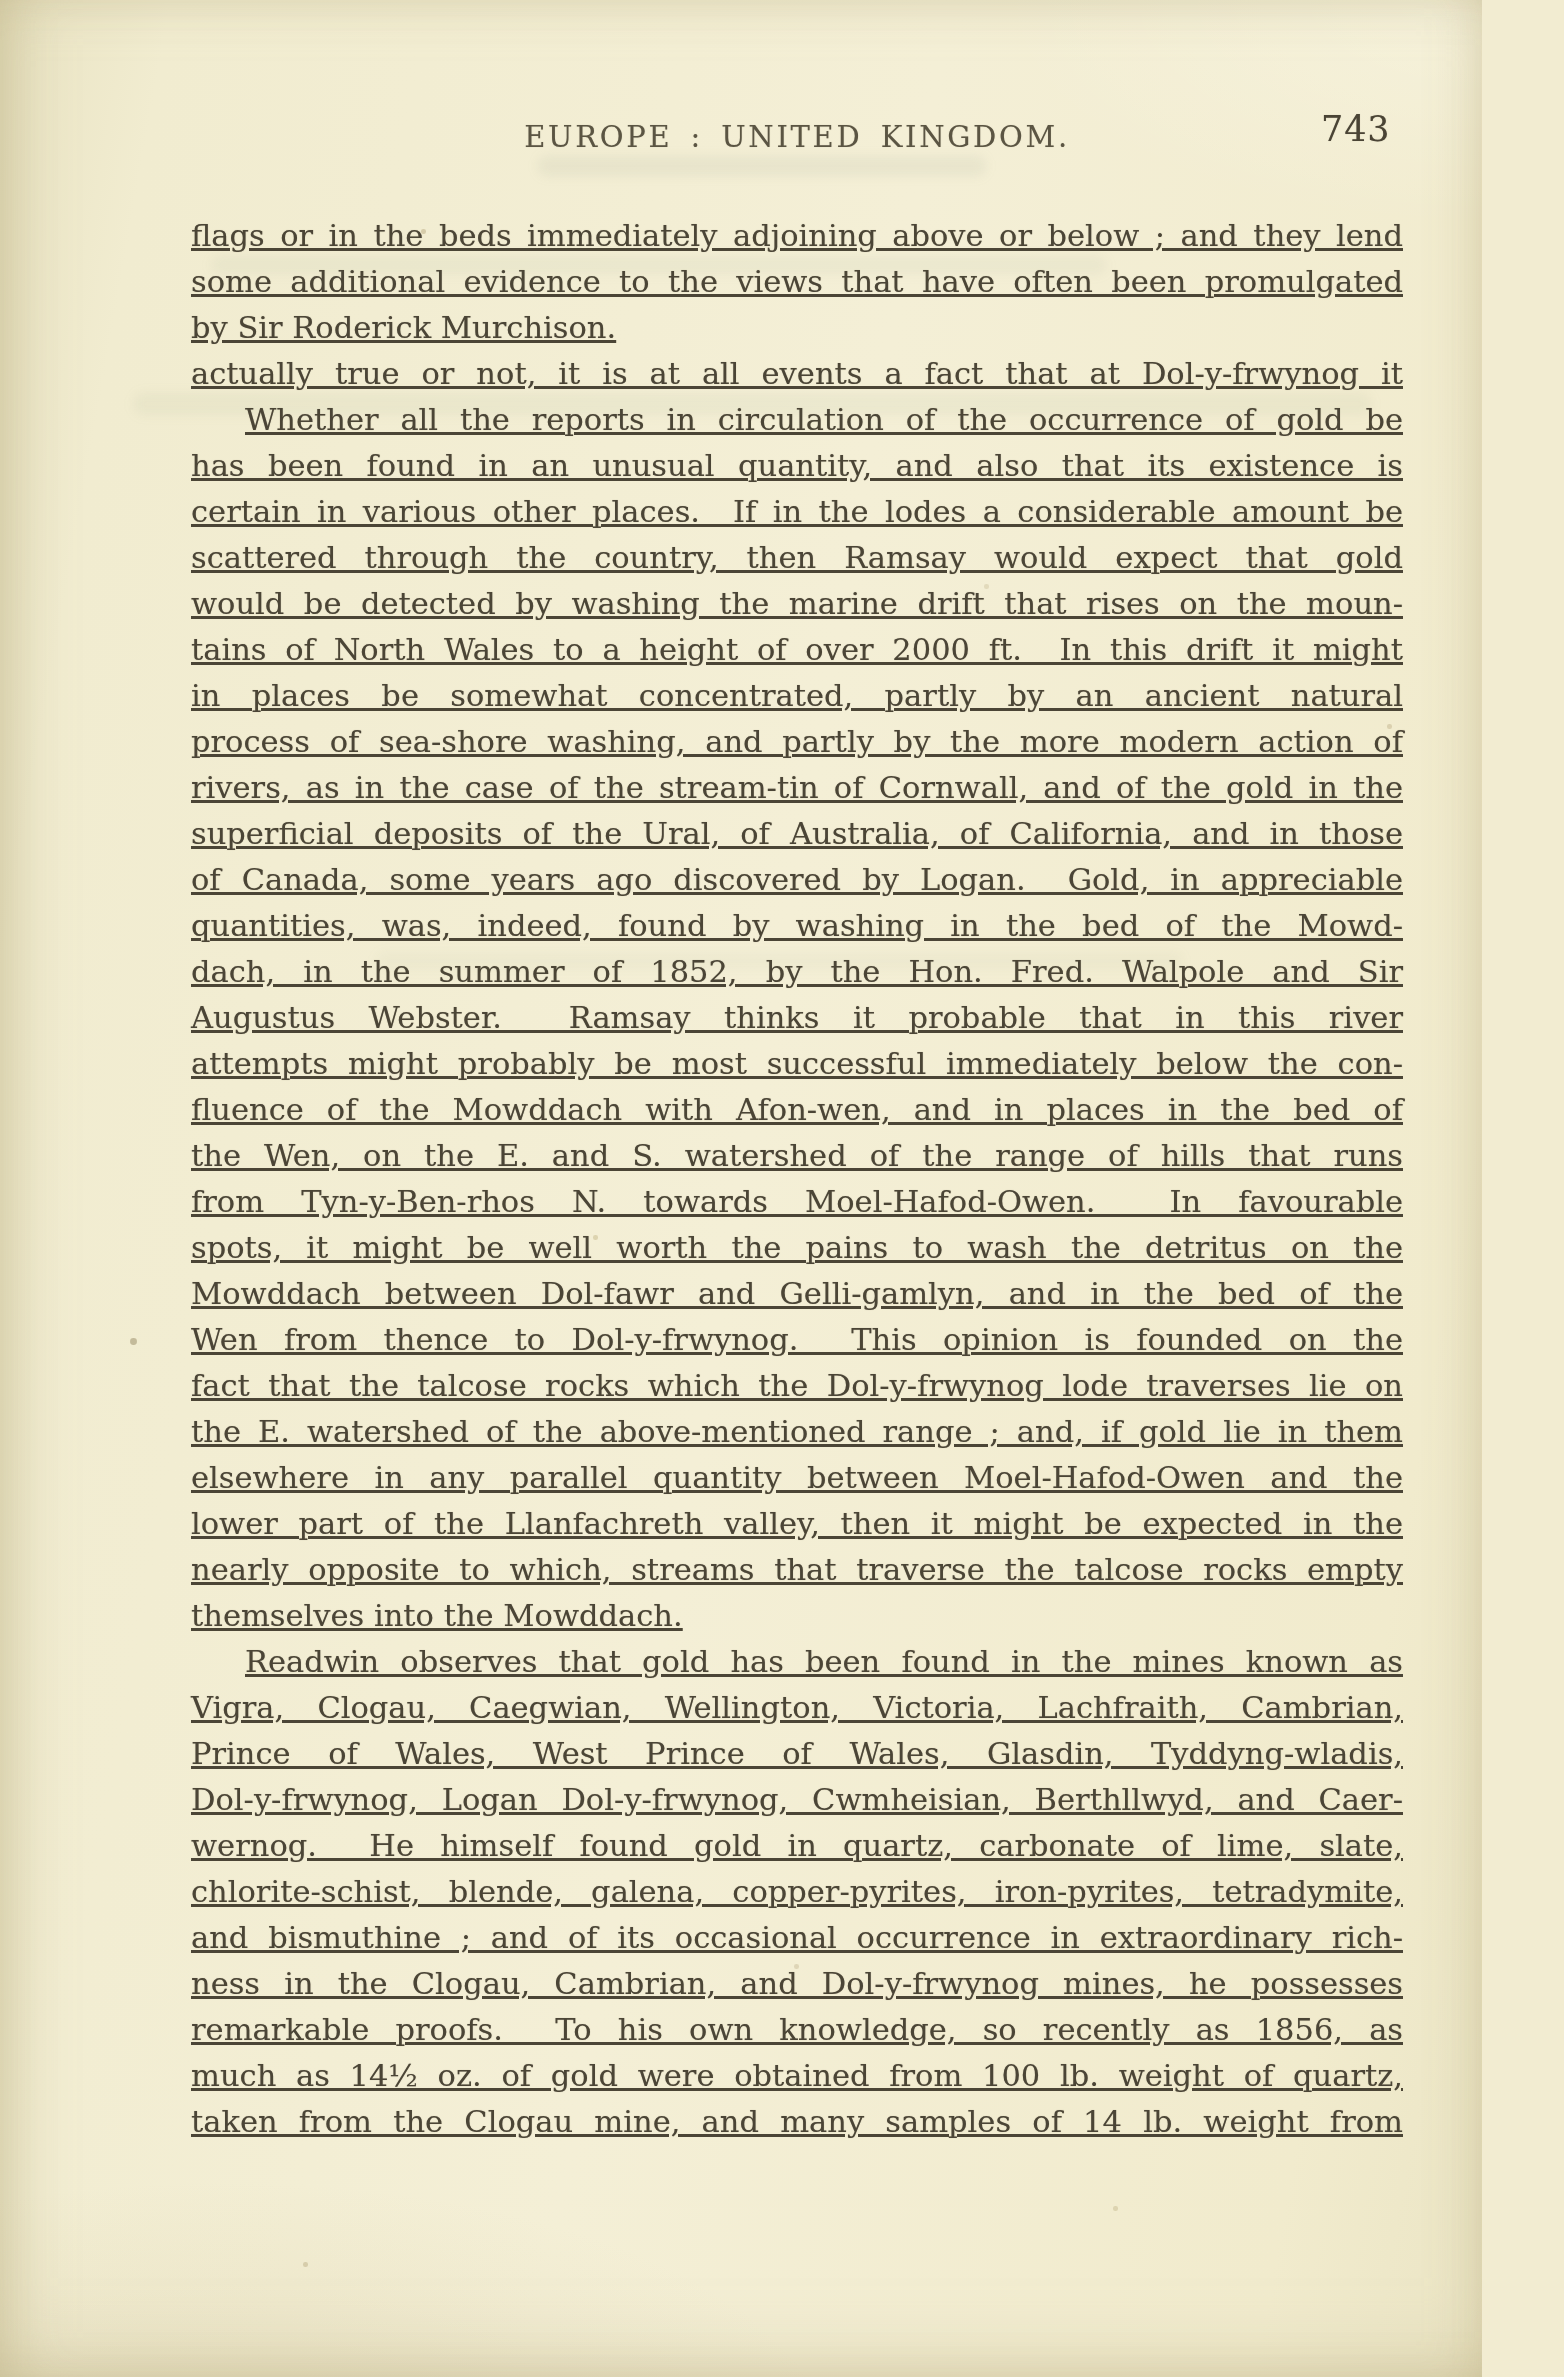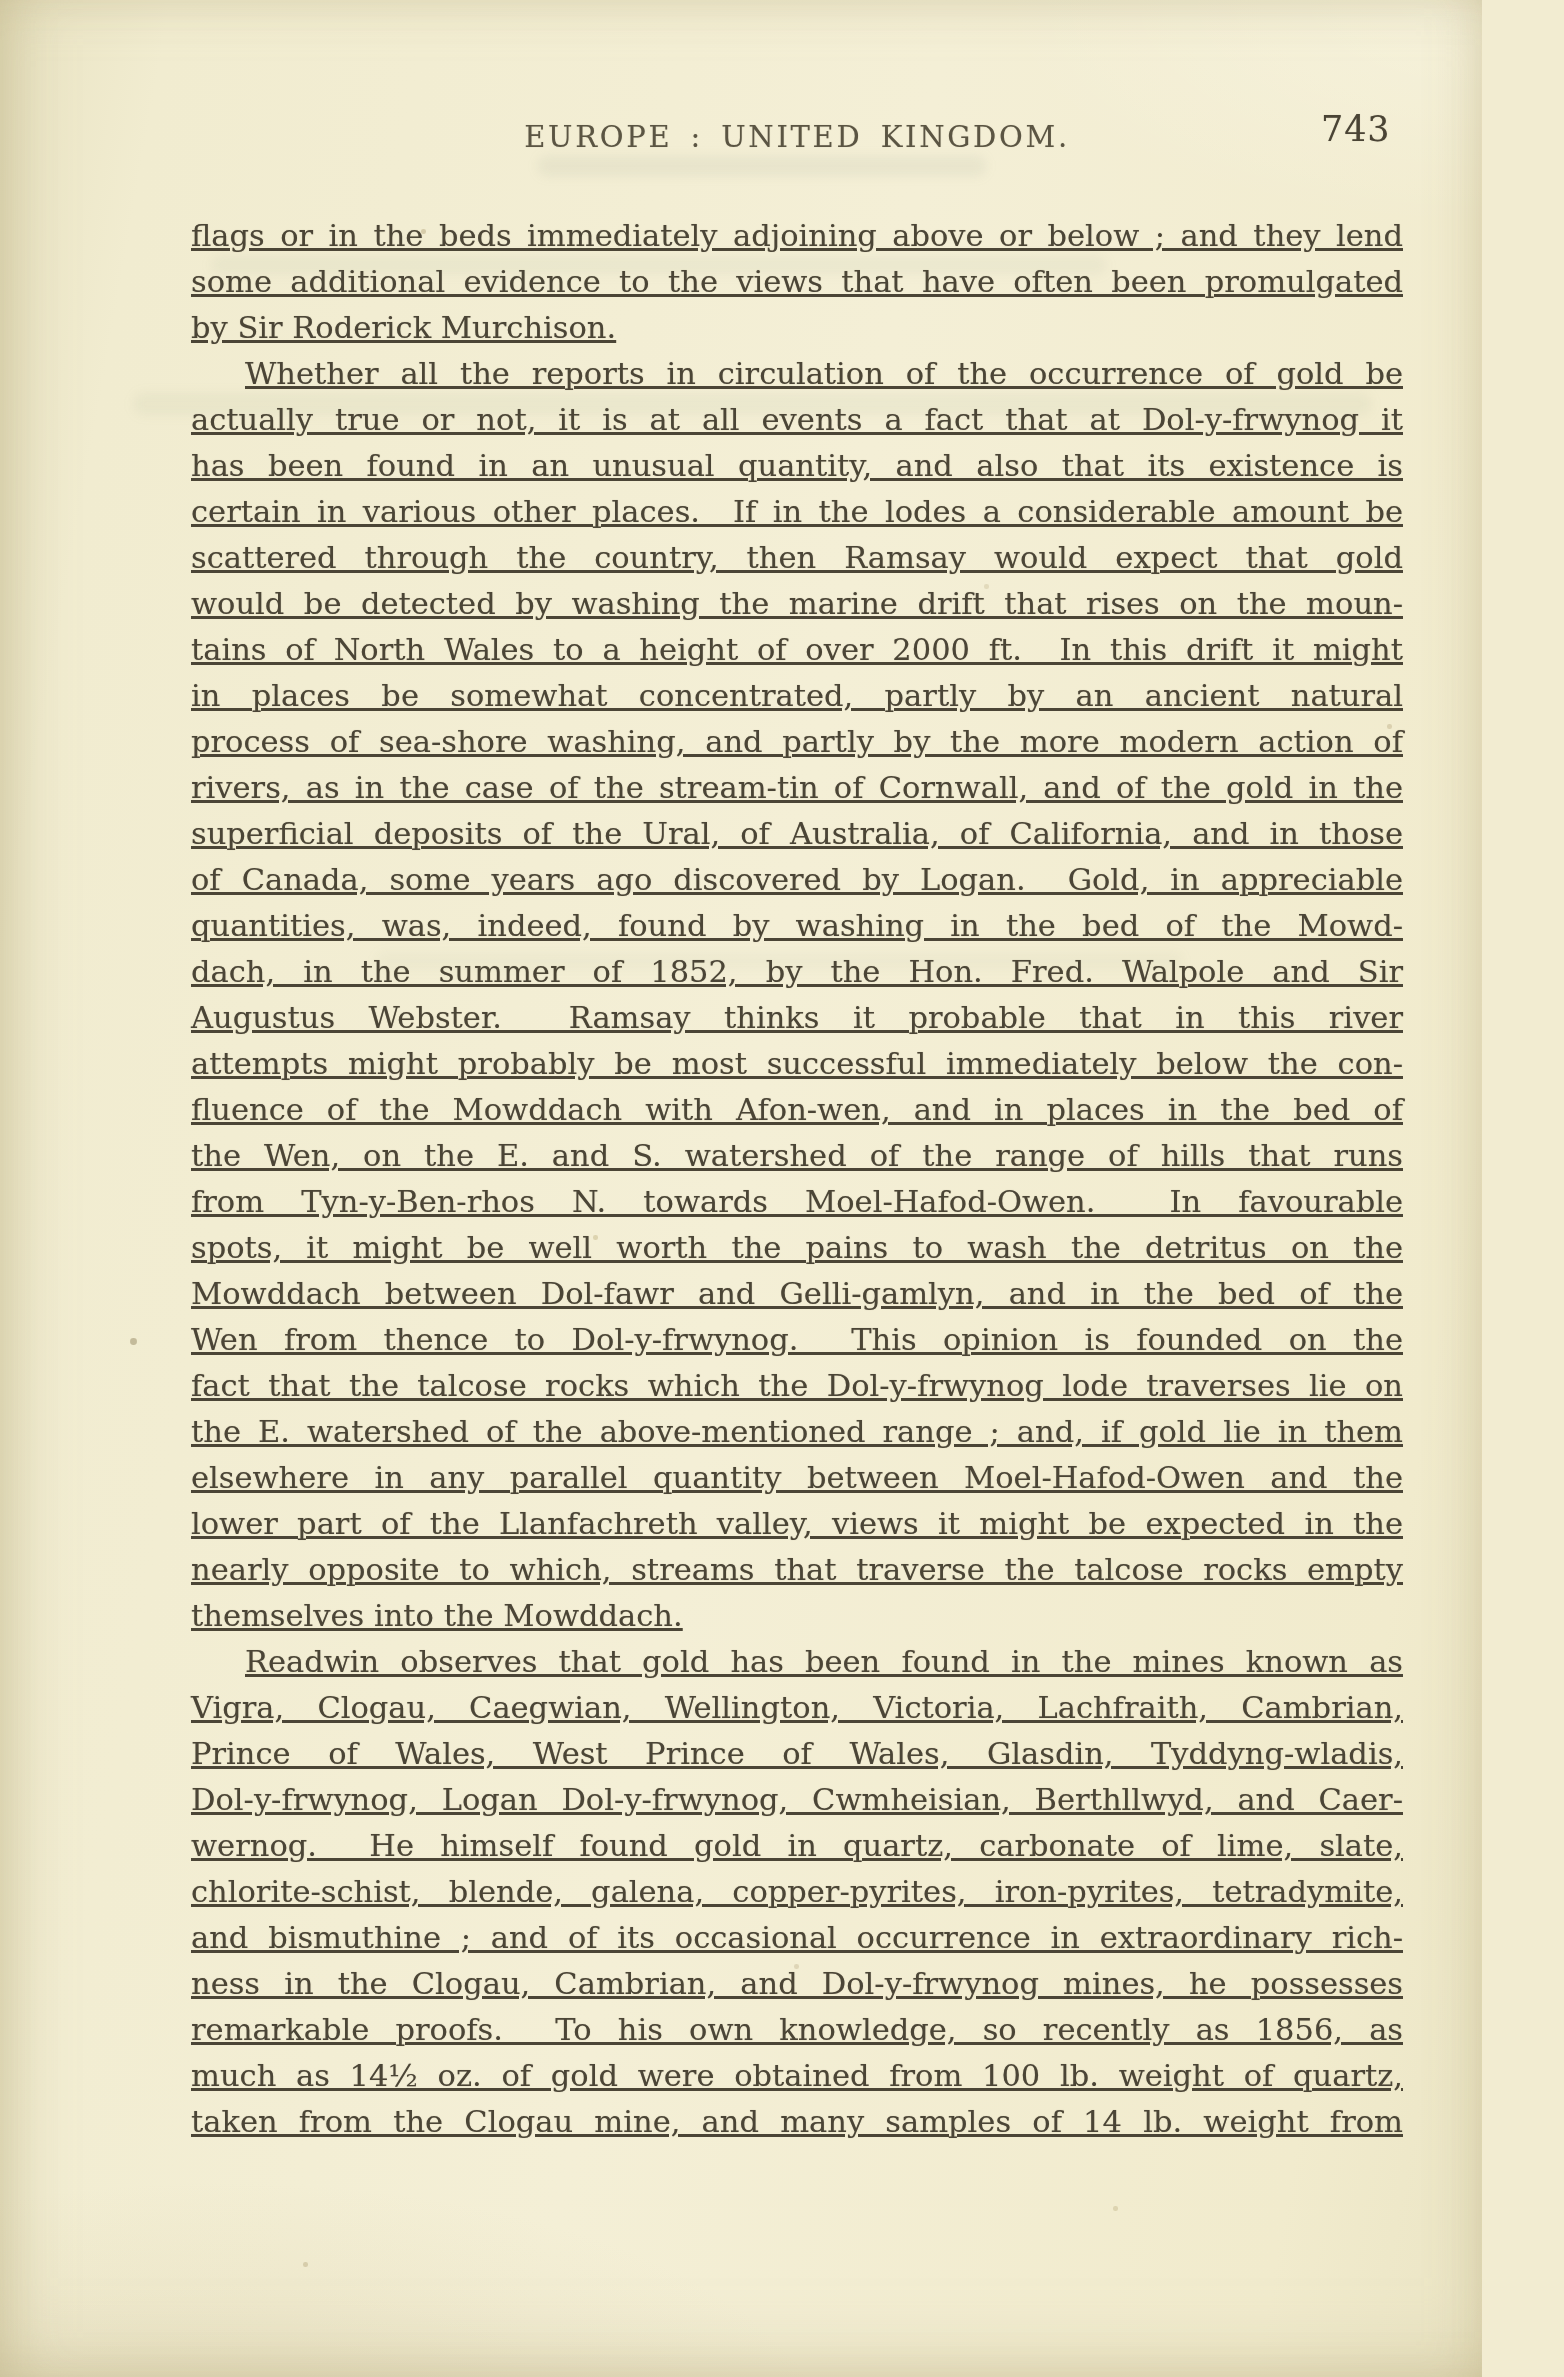--- a/index.html
+++ b/index.html
@@ -82,22 +82,22 @@
 
   <div class="header">
     <div class="header-title">EUROPE : UNITED KINGDOM.</div>
     <div class="page-number">743</div>
   </div>
 
   <div class="text-block">
       <div class="line justify">flags or in the beds immediately adjoining above or below ; and they lend</div>
       <div class="line justify">some additional evidence to the views that have often been promulgated</div>
       <div class="line">by Sir Roderick Murchison.</div>
+      <div class="line justify">actually true or not, it is at all events a fact that at Dol-y-frwynog it</div>
       <div class="line justify indent">Whether all the reports in circulation of the occurrence of gold be</div>
-      <div class="line justify">actually true or not, it is at all events a fact that at Dol-y-frwynog it</div>
       <div class="line justify">has been found in an unusual quantity, and also that its existence is</div>
       <div class="line justify">certain in various other places.  If in the lodes a considerable amount be</div>
       <div class="line justify">scattered through the country, then Ramsay would expect that gold</div>
       <div class="line justify">would be detected by washing the marine drift that rises on the moun-</div>
       <div class="line justify">tains of North Wales to a height of over 2000 ft.  In this drift it might</div>
       <div class="line justify">in places be somewhat concentrated, partly by an ancient natural</div>
       <div class="line justify">process of sea-shore washing, and partly by the more modern action of</div>
       <div class="line justify">rivers, as in the case of the stream-tin of Cornwall, and of the gold in the</div>
       <div class="line justify">superficial deposits of the Ural, of Australia, of California, and in those</div>
       <div class="line justify">of Canada, some years ago discovered by Logan.  Gold, in appreciable</div>
@@ -107,21 +107,21 @@
       <div class="line justify">attempts might probably be most successful immediately below the con-</div>
       <div class="line justify">fluence of the Mowddach with Afon-wen, and in places in the bed of</div>
       <div class="line justify">the Wen, on the E. and S. watershed of the range of hills that runs</div>
       <div class="line justify">from Tyn-y-Ben-rhos N. towards Moel-Hafod-Owen.  In favourable</div>
       <div class="line justify">spots, it might be well worth the pains to wash the detritus on the</div>
       <div class="line justify">Mowddach between Dol-fawr and Gelli-gamlyn, and in the bed of the</div>
       <div class="line justify">Wen from thence to Dol-y-frwynog.  This opinion is founded on the</div>
       <div class="line justify">fact that the talcose rocks which the Dol-y-frwynog lode traverses lie on</div>
       <div class="line justify">the E. watershed of the above-mentioned range ; and, if gold lie in them</div>
       <div class="line justify">elsewhere in any parallel quantity between Moel-Hafod-Owen and the</div>
-      <div class="line justify">lower part of the Llanfachreth valley, views it might be expected in the</div>
+      <div class="line justify">lower part of the Llanfachreth valley, then it might be expected in the</div>
       <div class="line justify">nearly opposite to which, streams that traverse the talcose rocks empty</div>
       <div class="line">themselves into the Mowddach.</div>
       <div class="line justify indent">Readwin observes that gold has been found in the mines known as</div>
       <div class="line justify">Vigra, Clogau, Caegwian, Wellington, Victoria, Lachfraith, Cambrian,</div>
       <div class="line justify">Prince of Wales, West Prince of Wales, Glasdin, Tyddyng-wladis,</div>
       <div class="line justify">Dol-y-frwynog, Logan Dol-y-frwynog, Cwmheisian, Berthllwyd, and Caer-</div>
       <div class="line justify">wernog.  He himself found gold in quartz, carbonate of lime, slate,</div>
       <div class="line justify">chlorite-schist, blende, galena, copper-pyrites, iron-pyrites, tetradymite,</div>
       <div class="line justify">and bismuthine ; and of its occasional occurrence in extraordinary rich-</div>
       <div class="line justify">ness in the Clogau, Cambrian, and Dol-y-frwynog mines, he possesses</div>

